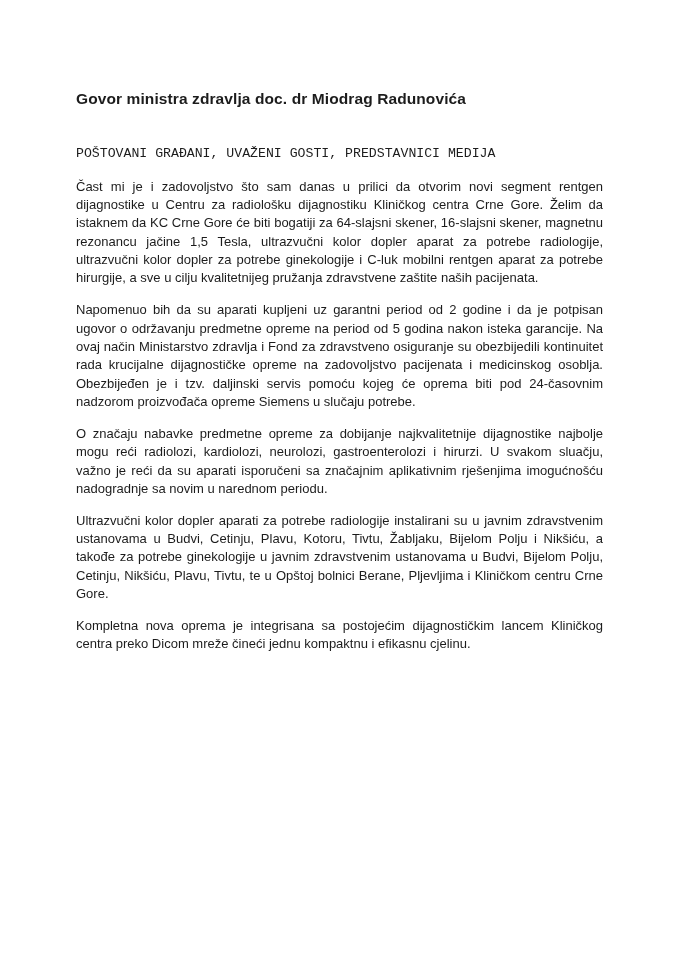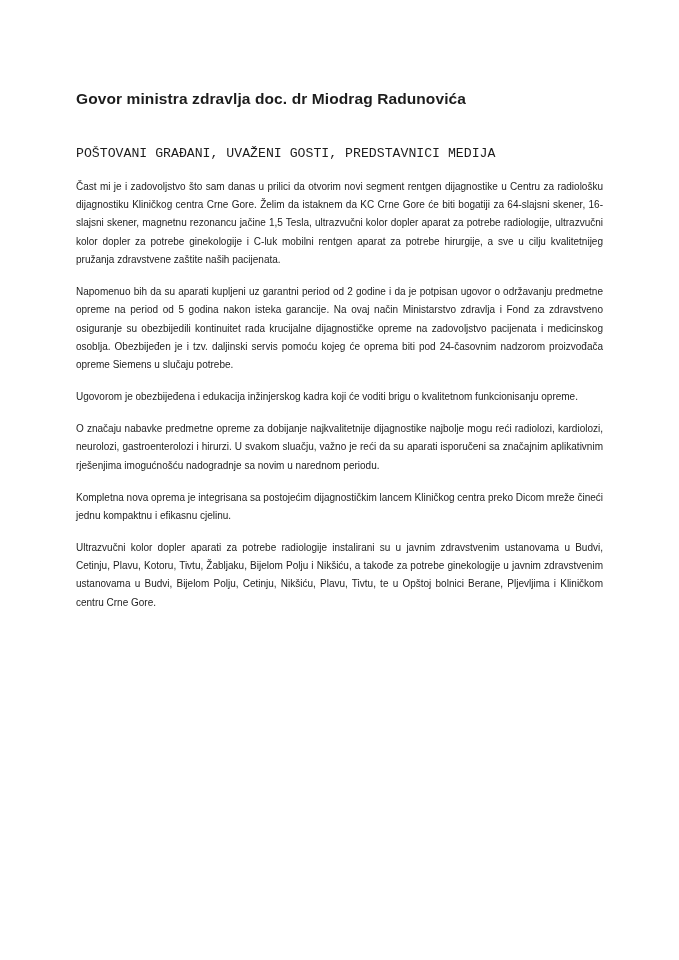--- a/index.html
+++ b/index.html
@@ -25,39 +25,38 @@
     margin: 0 0 37px 0;
     letter-spacing: 0.1px;
   }
   .salutation {
     font-size: 13.2px;
     line-height: 18.35px;
     margin: 0 0 14px 0;
     font-family: Liberation Mono, monospace;
   }
   .body-par {
-    font-size: 10px;
+    font-size: 13px;
     line-height: 18.35px;
     margin: 0 0 13.5px 0;
     text-align: justify;
   }
 </style>
 </head>
 <body>
 
 <div class="page">
   <h1 class="doc-title">Govor ministra zdravlja doc. dr Miodrag Radunovića</h1>
 
   <p class="salutation">POŠTOVANI GRAĐANI, UVAŽENI GOSTI, PREDSTAVNICI MEDIJA</p>
 
   <p class="body-par">Čast mi je i zadovoljstvo što sam danas u prilici da otvorim novi segment rentgen dijagnostike u Centru za radiološku dijagnostiku Kliničkog centra Crne Gore. Želim da istaknem da KC Crne Gore će biti bogatiji za 64-slajsni skener, 16-slajsni skener, magnetnu rezonancu jačine 1,5 Tesla, ultrazvučni kolor dopler aparat za potrebe radiologije, ultrazvučni kolor dopler za potrebe ginekologije i C-luk mobilni rentgen aparat za potrebe hirurgije, a sve u cilju kvalitetnijeg pružanja zdravstvene zaštite naših pacijenata.</p>
 
   <p class="body-par">Napomenuo bih da su aparati kupljeni uz garantni period od 2 godine i da je potpisan ugovor o održavanju predmetne opreme na period od 5 godina nakon isteka garancije. Na ovaj način Ministarstvo zdravlja i Fond za zdravstveno osiguranje su obezbijedili kontinuitet rada krucijalne dijagnostičke opreme na zadovoljstvo pacijenata i medicinskog osoblja. Obezbijeđen je i tzv. daljinski servis pomoću kojeg će oprema biti pod 24-časovnim nadzorom proizvođača opreme Siemens u slučaju potrebe.</p>
 
-  <p class="body-par">Ugovorom je obezbijeđena i edukacija inžinjerskog kadra koji će voditi brigu o kvalitetnom funkcionisanju opreme.</p>
 
   <p class="body-par">O značaju nabavke predmetne opreme za dobijanje najkvalitetnije dijagnostike najbolje mogu reći radiolozi, kardiolozi, neurolozi, gastroenterolozi i hirurzi. U svakom sluačju, važno je reći da su aparati isporučeni sa značajnim aplikativnim rješenjima imogućnošću nadogradnje sa novim u narednom periodu.</p>
 
+  <p class="body-par">Ultrazvučni kolor dopler aparati za potrebe radiologije instalirani su u javnim zdravstvenim ustanovama u Budvi, Cetinju, Plavu, Kotoru, Tivtu, Žabljaku, Bijelom Polju i Nikšiću, a takođe za potrebe ginekologije u javnim zdravstvenim ustanovama u Budvi, Bijelom Polju, Cetinju, Nikšiću, Plavu, Tivtu, te u Opštoj bolnici Berane, Pljevljima i Kliničkom centru Crne Gore.</p>
+
   <p class="body-par">Kompletna nova oprema je integrisana sa postojećim dijagnostičkim lancem Kliničkog centra preko Dicom mreže čineći jednu kompaktnu i efikasnu cjelinu.</p>
-
-  <p class="body-par">Ultrazvučni kolor dopler aparati za potrebe radiologije instalirani su u javnim zdravstvenim ustanovama u Budvi, Cetinju, Plavu, Kotoru, Tivtu, Žabljaku, Bijelom Polju i Nikšiću, a takođe za potrebe ginekologije u javnim zdravstvenim ustanovama u Budvi, Bijelom Polju, Cetinju, Nikšiću, Plavu, Tivtu, te u Opštoj bolnici Berane, Pljevljima i Kliničkom centru Crne Gore.</p>
 
 </div>
 
 </body></html>

